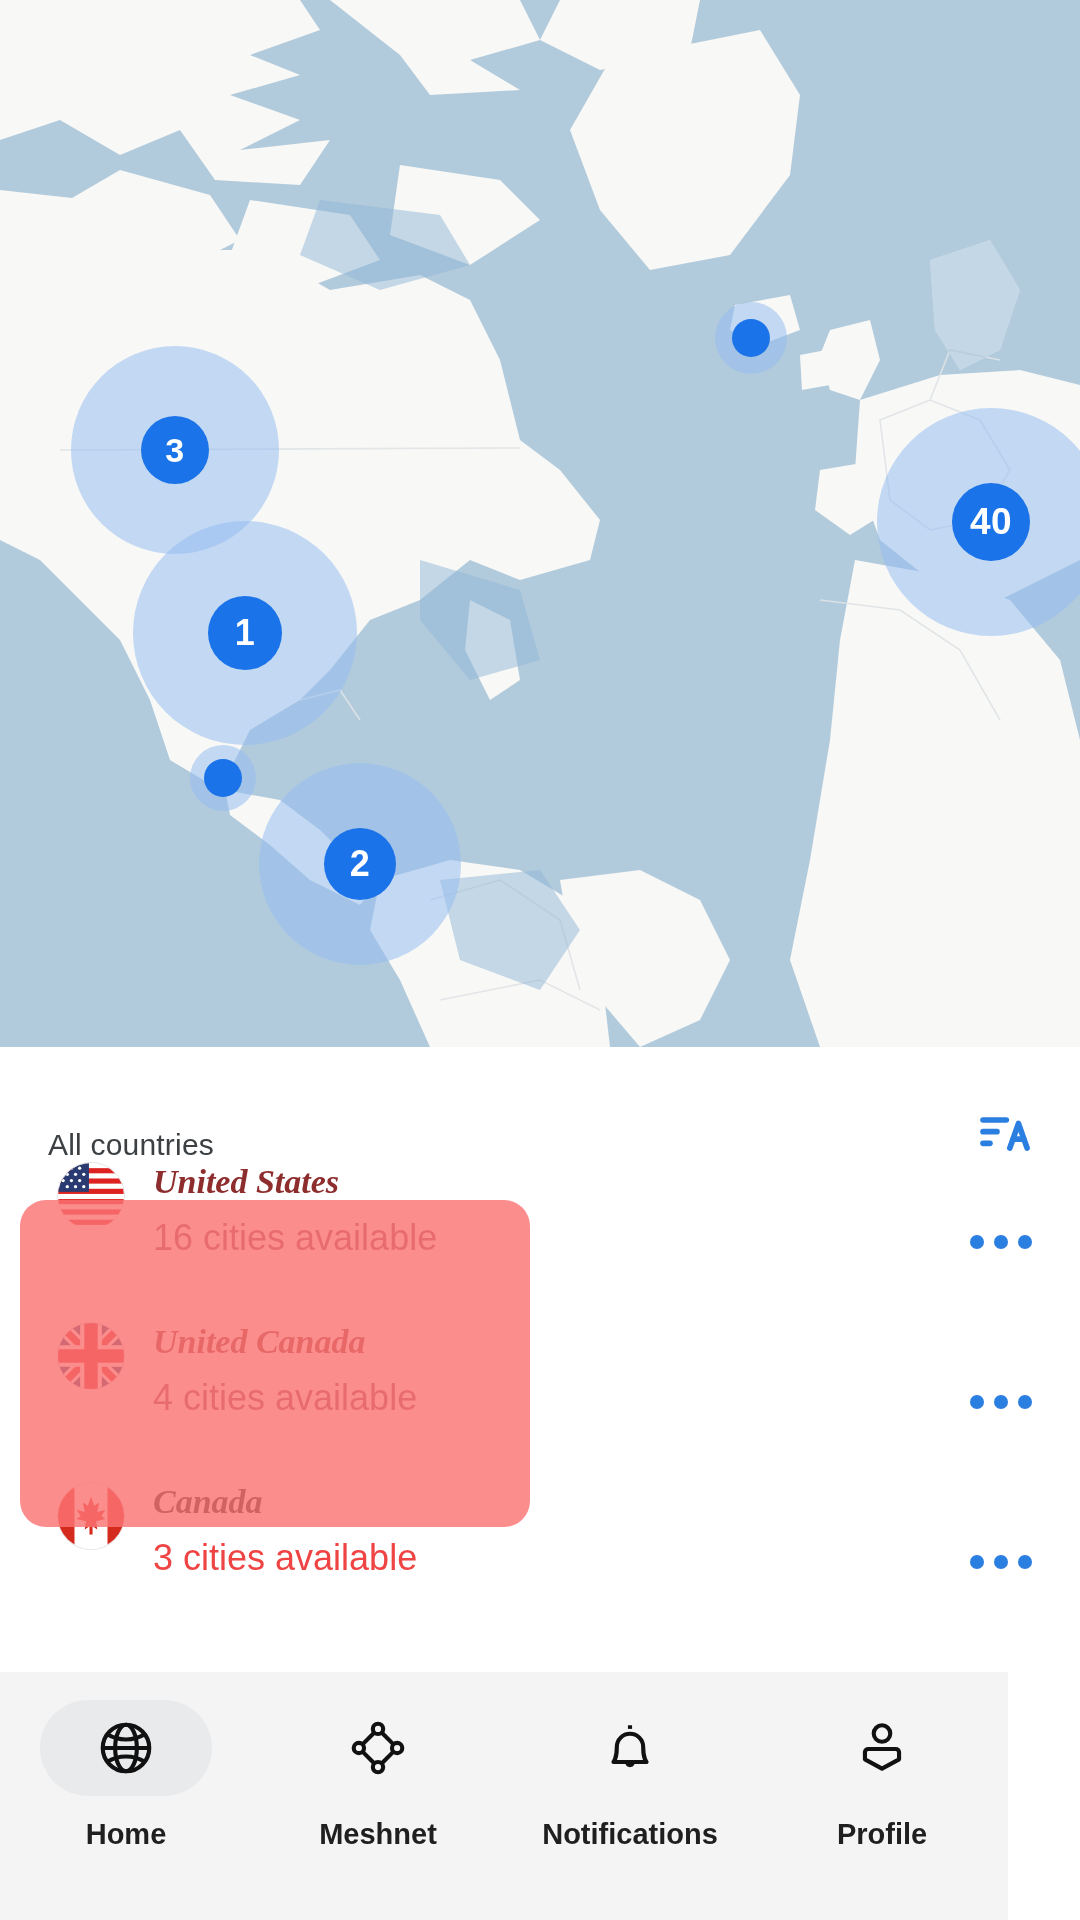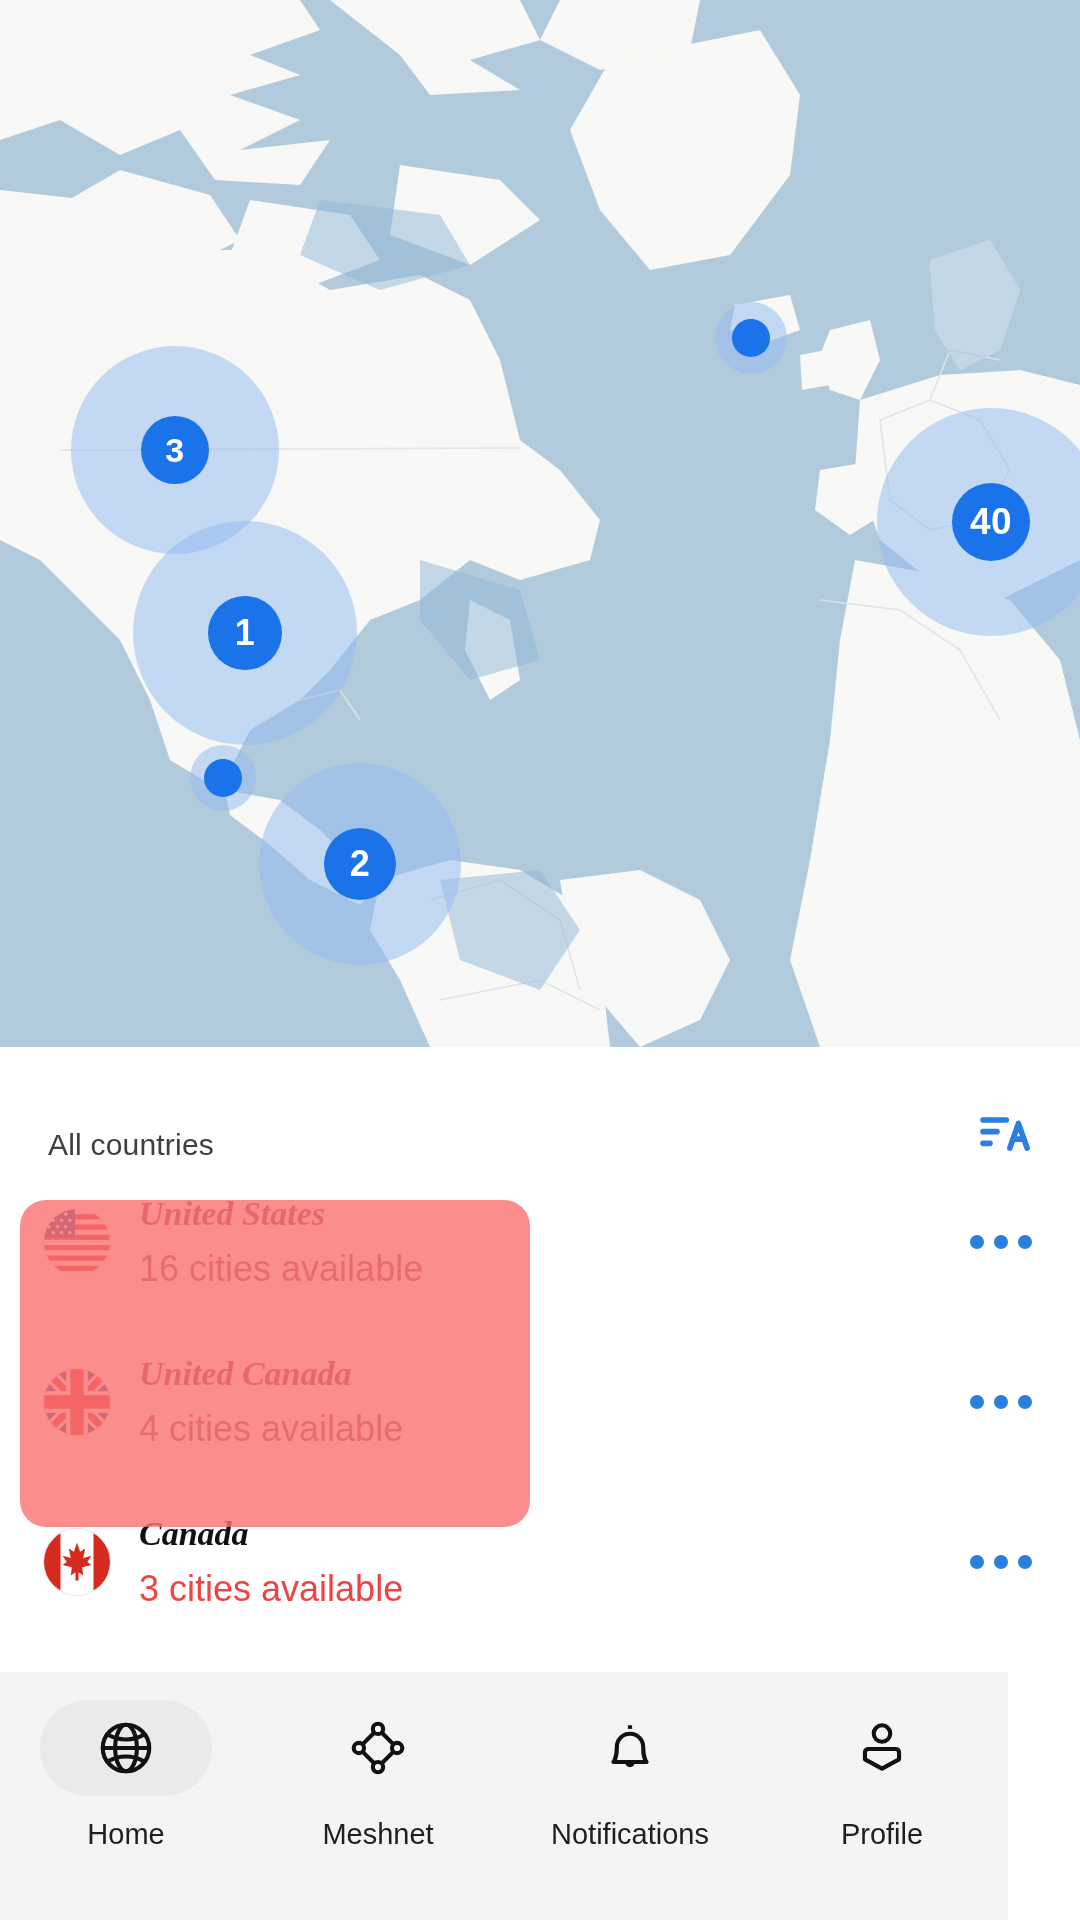--- a/index.html
+++ b/index.html
@@ -52,23 +52,22 @@
   }
   #list-header .title {
     font-size: 30px; color: #3c4043; letter-spacing: 0.2px;
   }
   .sort-icon { width: 56px; height: 56px; display:block; }
 
   .rows { position: absolute; left: 0; top: 115px; width: 1080px; }
   .row {
     position: relative;
     height: 160px;
-    display: flex; align-items: center;
-    padding: 0 48px 0 28px;
-    margin-left: 15px;
+    display: flex; 
+    padding: 0 48px 0 57px;
   }
   .flag {
     width: 68px; height: 68px; border-radius: 50%;
     flex: 0 0 68px; overflow: hidden;
     border: 1px solid #e3e3e3;
     background: #fff;
   }
   .flag svg { display:block; width:100%; height:100%; }
   .row-text { margin-left: 28px; flex: 1 1 auto; }
   .cname {
@@ -96,21 +95,21 @@
     opacity: 0.82;
     border-radius: 26px;
     pointer-events: none;
   }
 
   
   #nav {
     position: absolute; left: 0; top: 1672px;
     width: 1008px; height: 248px;
     background: #f4f4f5;
-    display: flex; align-items: flex-start;
+    display: flex; align-items: flex-start; font-weight: bold;
   }
   .nav-item {
     flex: 1 1 25%;
     display: flex; flex-direction: column; align-items: center;
     padding-top: 28px;
   }
   .nav-pill {
     width: 172px; height: 96px; border-radius: 48px;
     display: flex; align-items: center; justify-content: center;
   }

